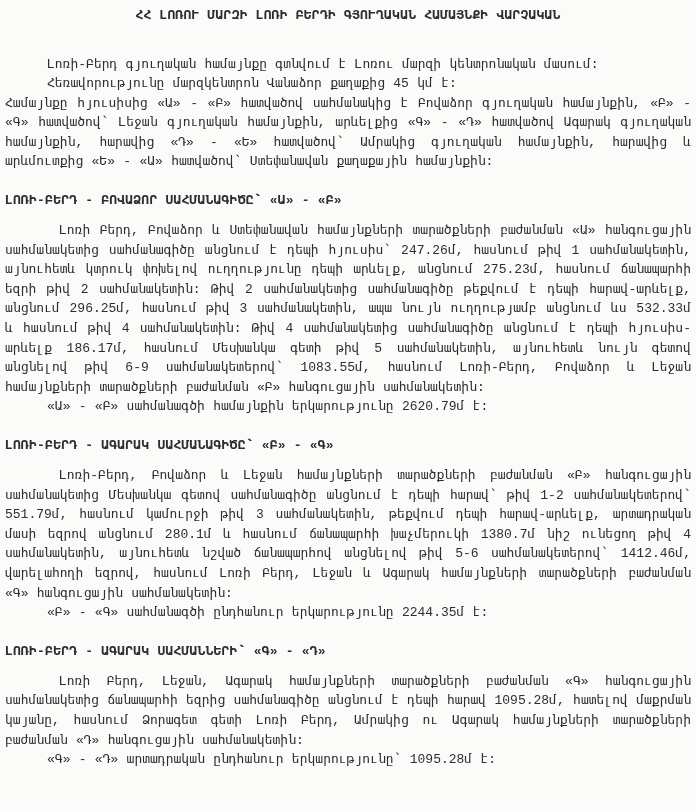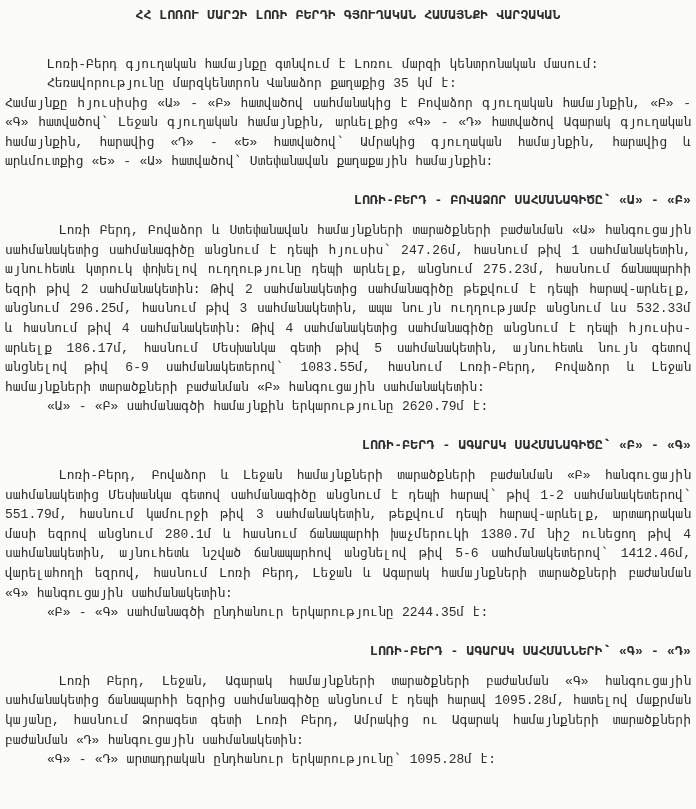--- a/index.html
+++ b/index.html
@@ -33,41 +33,41 @@
     text-align: justify;
     font-size: 13px;
     line-height: 19.6px;
     word-spacing: 0.5px;
   }
   .indent-sm { text-indent: 42px; }
   .indent-lg { text-indent: 54px; }
   .no-indent { text-indent: 0; }
   .sec-heading {
     margin: 21px 0 12px 0;
-    text-align: right;
+    text-align: left;
     font-weight: bold;
     font-size: 13px;
     line-height: 16px;
     letter-spacing: 0.2px;
   }
   .intro { margin: 0; }
   section { margin: 0; }
 </style>
 </head>
 <body>
 
 <div class="page">
 
   <div class="doc-title">
     <div>ՀՀ ԼՈՌՈՒ ՄԱՐԶԻ ԼՈՌԻ ԲԵՐԴԻ  ԳՅՈՒՂԱԿԱՆ ՀԱՄԱՅՆՔԻ ՎԱՐՉԱԿԱՆ</div>
   </div>
 
   <div class="intro">
     <p class="para indent-sm">Լոռի-Բերդ գյուղական համայնքը գտնվում է Լոռու մարզի կենտրոնական մասում:</p>
-    <p class="para indent-sm">Հեռավորությունը մարզկենտրոն Վանաձոր քաղաքից 35 կմ է:</p>
+    <p class="para indent-sm">Հեռավորությունը մարզկենտրոն Վանաձոր քաղաքից 45 կմ է:</p>
     <p class="para no-indent">Համայնքը հյուսիսից «Ա» - «Բ» հատվածով սահմանակից է Բովաձոր գյուղական համայնքին, «Բ» - «Գ» հատվածով՝ Լեջան գյուղական համայնքին, արևելքից «Գ» - «Դ» հատվածով Ագարակ գյուղական համայնքին, հարավից «Դ» - «Ե» հատվածով՝ Ամրակից գյուղական համայնքին, հարավից և արևմուտքից «Ե» - «Ա» հատվածով՝ Ստեփանավան քաղաքային համայնքին:</p>
   </div>
 
   <section>
     <h2 class="sec-heading">ԼՈՌԻ-ԲԵՐԴ - ԲՈՎԱՁՈՐ ՍԱՀՄԱՆԱԳԻԾԸ՝ «Ա» - «Բ»</h2>
     <p class="para indent-lg">Լոռի Բերդ, Բովաձոր և Ստեփանավան համայնքների տարածքների բաժանման «Ա» հանգուցային սահմանակետից սահմանագիծը անցնում է դեպի հյուսիս՝ 247.26մ, հասնում թիվ 1 սահմանակետին, այնուհետև կտրուկ փոխելով ուղղությունը դեպի արևելք, անցնում 275.23մ, հասնում ճանապարհի եզրի թիվ 2 սահմանակետին: Թիվ 2 սահմանակետից սահմանագիծը թեքվում է դեպի հարավ-արևելք, անցնում 296.25մ, հասնում թիվ 3 սահմանակետին, ապա նույն ուղղությամբ անցնում ևս 532.33մ և հասնում թիվ 4 սահմանակետին: Թիվ 4 սահմանակետից սահմանագիծը անցնում է դեպի հյուսիս-արևելք 186.17մ, հասնում Մեսխանկա գետի թիվ 5 սահմանակետին, այնուհետև նույն գետով անցնելով թիվ 6-9 սահմանակետերով՝ 1083.55մ, հասնում Լոռի-Բերդ, Բովաձոր և Լեջան համայնքների տարածքների բաժանման «Բ» հանգուցային սահմանակետին:</p>
     <p class="para indent-sm">«Ա» - «Բ» սահմանագծի համայնքին երկարությունը 2620.79մ է:</p>
   </section>
 
   <section>

